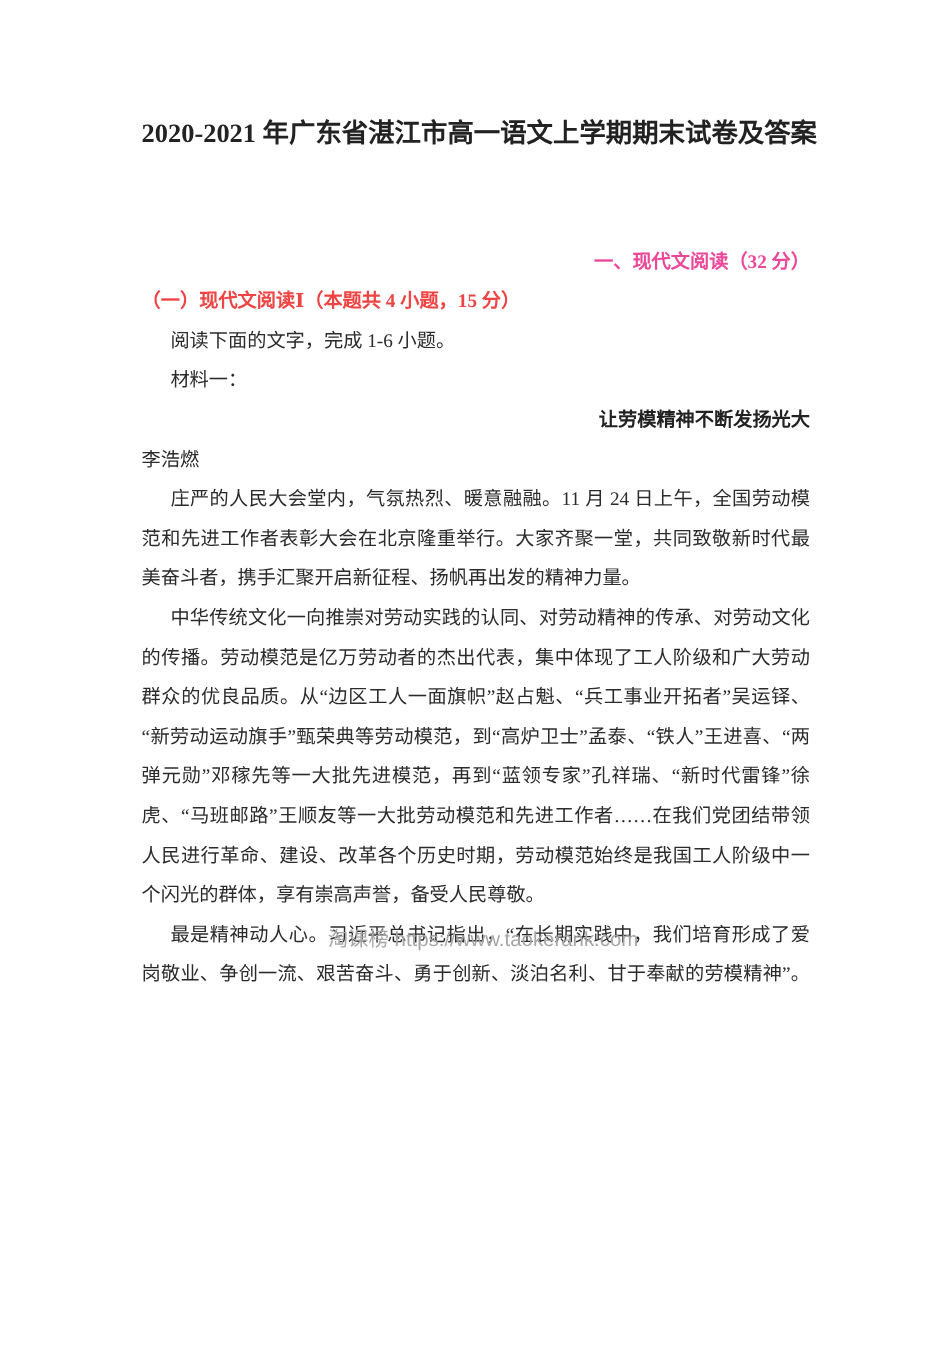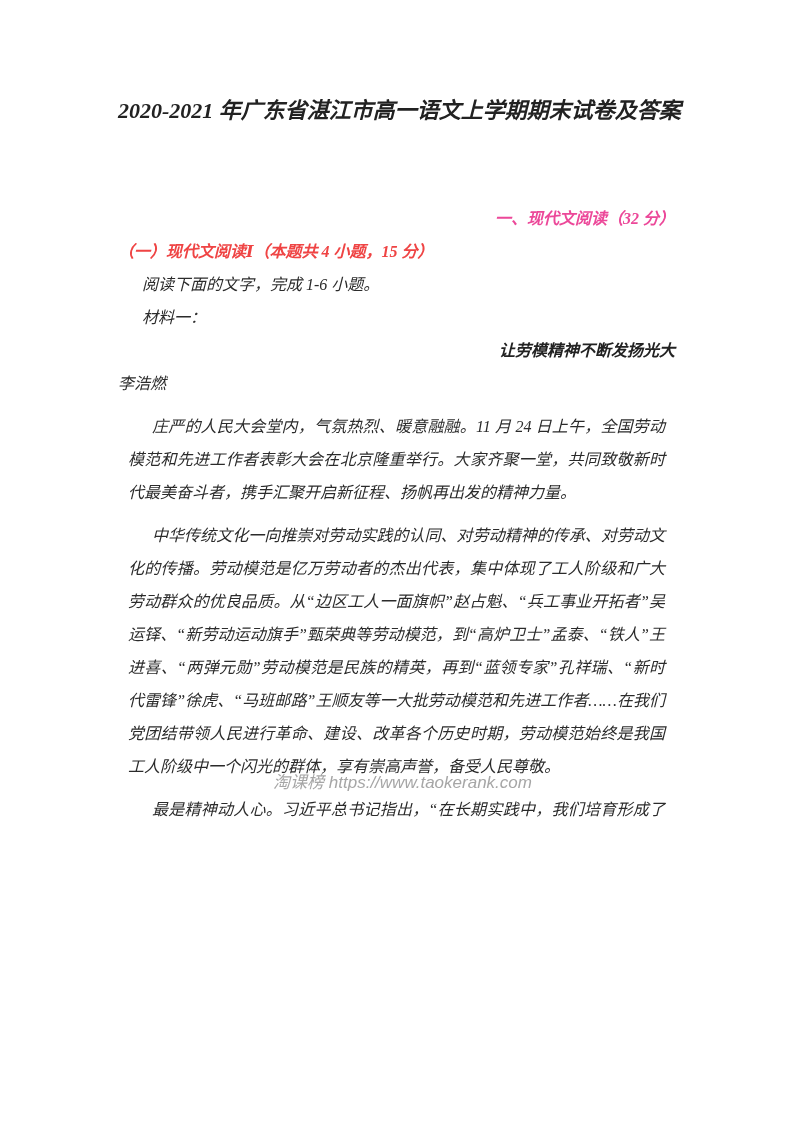--- a/index.html
+++ b/index.html
@@ -8,21 +8,20 @@
     background: #ffffff;
   }
   .page {
     position: relative;
     width: 793px;
     height: 824px;
     background: #ffffff;
     overflow: hidden;
     font-family: "Liberation Serif", "DejaVu Serif", serif;
     color: #2b2b2b;
-    font-style: italic;
   }
   .content {
     position: absolute;
     left: 118px;
     right: 118px;
     top: 0;
   }
   .doc-title {
     margin-top: 96px;
     font-size: 22px;
@@ -51,21 +50,21 @@
     text-indent: 24px;
   }
   .article-title {
     font-weight: 700;
     text-align: right;
     color: #222222;
   }
   .article-author {
   }
   .body-para {
-    margin: 10px;
+    margin: 0;
     font-size: 16px;
     line-height: 33px;
     text-align: justify;
     text-indent: 24px;
   }
   .page-footer {
     position: absolute;
     left: 12px;
     right: 0;
     bottom: 30px;
@@ -97,21 +96,21 @@
 
     <div class="line indent1">材料一：</div>
 
     <div class="line article-title">让劳模精神不断发扬光大</div>
 
     <div class="line article-author">李浩燃</div>
 
     <p class="body-para">庄严的人民大会堂内，气氛热烈、暖意融融。11 月 24 日上午，全国劳动模范和先进工作者表彰大会在北京隆重举行。大家齐聚一堂，共同致敬新时代最美奋斗者，携手汇聚开启新征程、扬帆再出发的精神力量。</p>
 
 
-    <p class="body-para">中华传统文化一向推崇对劳动实践的认同、对劳动精神的传承、对劳动文化的传播。劳动模范是亿万劳动者的杰出代表，集中体现了工人阶级和广大劳动群众的优良品质。从“边区工人一面旗帜”赵占魁、“兵工事业开拓者”吴运铎、“新劳动运动旗手”甄荣典等劳动模范，到“高炉卫士”孟泰、“铁人”王进喜、“两弹元勋”劳动模范是民族的精英，再到“蓝领专家”孔祥瑞、“新时代雷锋”徐虎、“马班邮路”王顺友等一大批劳动模范和先进工作者……在我们党团结带领人民进行革命、建设、改革各个历史时期，劳动模范始终是我国工人阶级中一个闪光的群体，享有崇高声誉，备受人民尊敬。</p>
+    <p class="body-para">中华传统文化一向推崇对劳动实践的认同、对劳动精神的传承、对劳动文化的传播。劳动模范是亿万劳动者的杰出代表，集中体现了工人阶级和广大劳动群众的优良品质。从“边区工人一面旗帜”赵占魁、“兵工事业开拓者”吴运铎、“新劳动运动旗手”甄荣典等劳动模范，到“高炉卫士”孟泰、“铁人”王进喜、“两弹元勋”邓稼先等一大批先进模范，再到“蓝领专家”孔祥瑞、“新时代雷锋”徐虎、“马班邮路”王顺友等一大批劳动模范和先进工作者……在我们党团结带领人民进行革命、建设、改革各个历史时期，劳动模范始终是我国工人阶级中一个闪光的群体，享有崇高声誉，备受人民尊敬。</p>
 
     <p class="body-para">最是精神动人心。习近平总书记指出，“在长期实践中，我们培育形成了爱岗敬业、争创一流、艰苦奋斗、勇于创新、淡泊名利、甘于奉献的劳模精神”。这次受到表彰的全国劳动模范和先进工作者，是千千万万奋斗在各行各业劳动群众中的杰出代表。他们在生产一线</p>
 
   </div>
 
   <div class="page-footer">
     <span>淘课榜</span>
     <span> </span>
     <a href="#">https://www.taokerank.com</a>
   </div>

